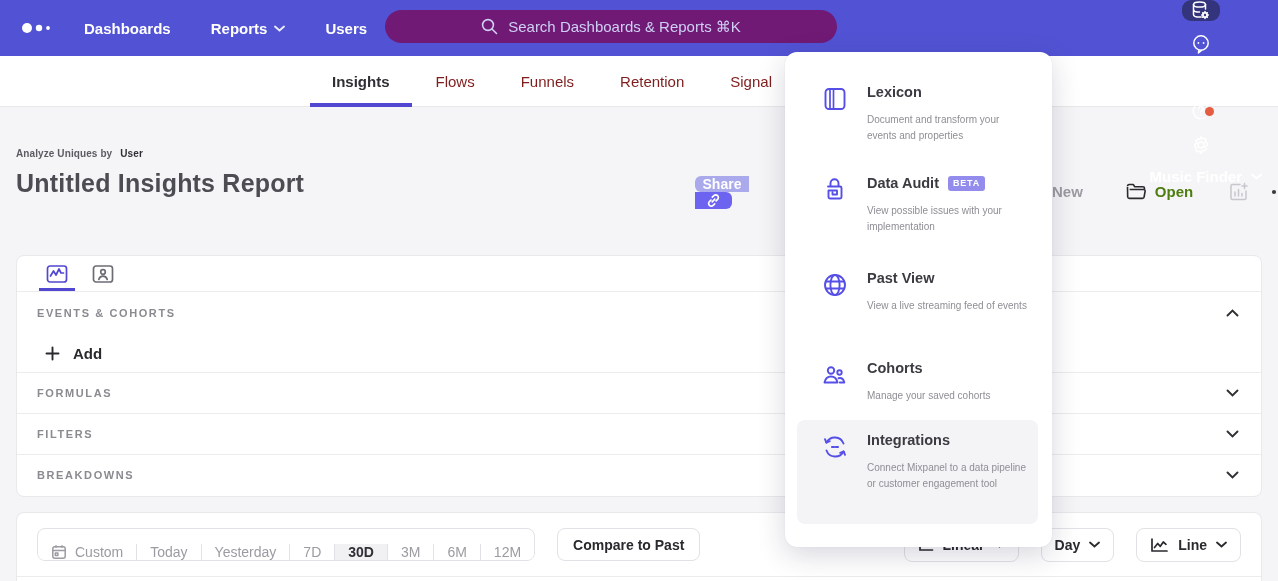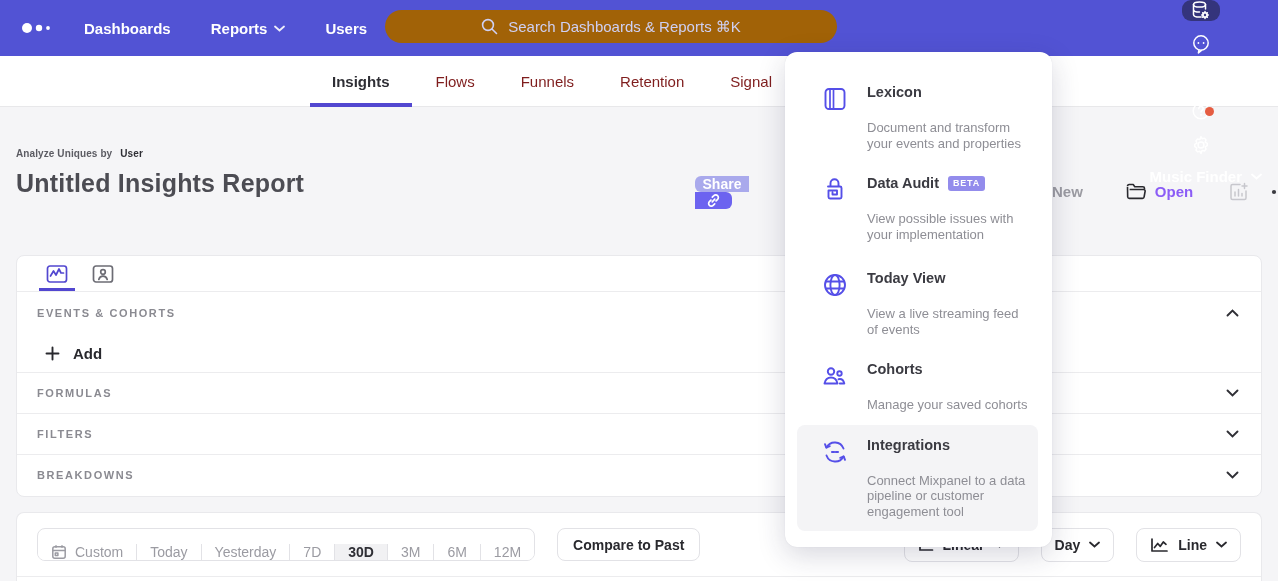--- a/index.html
+++ b/index.html
@@ -16,21 +16,21 @@
   .topbar {
     position:absolute; top:0; left:0; right:0; height:56px;
     background:#5253d4; display:flex; align-items:center; z-index:10;
   }
   .logo { margin-left:20px; display:flex; align-items:center; }
   .topnav { display:flex; align-items:center; margin-left:30px; gap:40px; }
   .topnav-item { color:#ffffff; font-size:15px; font-weight:600; display:flex; align-items:center; gap:7px; cursor:pointer; }
   .topnav-item svg { opacity:.9; }
   .searchbar {
     position:absolute; left:385px; top:10px; width:452px; height:33px;
-    background:#a16207; border-radius:17px;
+    background:#701a75; border-radius:17px;
     display:flex; align-items:center; justify-content:center; gap:10px;
     color:#cfd0f4; font-size:15px; cursor:text;
   }
   .top-icons { position:absolute; right:16px; top:0; height:56px; display:flex; align-items:center; gap:12px;flex-direction:column; }
   .top-icon-btn { width:38px; height:38px; border-radius:9px; display:flex; align-items:center; justify-content:center; cursor:pointer; position:relative; }
   .top-icon-btn.active { background:#34347c; }
   .red-dot { position:absolute; top:7px; right:6px; width:9px; height:9px; border-radius:50%; background:#e55c41; }
   .workspace { display:flex; align-items:center; gap:9px; color:#fff; font-size:15px; font-weight:700; margin-left:10px; cursor:pointer; }
 
   
@@ -48,21 +48,21 @@
   .analyze-line { font-size:10px; font-weight:700; color:#5c5c63; letter-spacing:.1px; }
   .analyze-line .entity { color:#2f2f35; margin-left:8px; }
   .report-title { margin-top:10px; font-size:25px; font-weight:700; color:#4c4c53; letter-spacing:.2px; }
 
   .share-group { position:absolute; left:695px; top:176px; display:flex; height:31px;flex-direction:column; }
   .share-btn { background:#a9a9ec; color:#fff; font-size:14px; font-weight:700; border:none; border-radius:6px 0 0 6px; width:54px; cursor:pointer; }
   .link-btn { background:#6c63f0; border:none; border-radius:0 6px 6px 0; width:37px; display:flex; align-items:center; justify-content:center; cursor:pointer; }
 
   .header-actions { position:absolute; top:176px; left:1040px; right:16px; height:31px; display:flex; align-items:center; }
   .new-label { color:#9b9ba2; font-size:15px; font-weight:600; margin-left:12px; cursor:pointer; }
-  .open-btn { display:flex; align-items:center; gap:9px; font-size:15px; font-weight:700; color:#8b5cf6; margin-left:43px; cursor:pointer; }
+  .open-btn { display:flex; align-items:center; gap:9px; font-size:15px; font-weight:700; color:#4d7c0f; margin-left:43px; cursor:pointer; }
   .addboard-icon { margin-left:36px; cursor:pointer; }
   .more-btn { margin-left:22px; cursor:pointer; }
 
   
   .main-panel {
     position:absolute; left:16px; right:16px; top:255px; height:242px;
     background:#fff; border:1px solid #e9e9ec; border-radius:8px; overflow:hidden;
   }
   .icon-tabs { height:36px; border-bottom:1px solid #ececee; display:flex; align-items:flex-start; padding-left:26px; gap:18px; }
   .icon-tab { height:35px; display:flex; align-items:center; padding:0 3px; position:relative; cursor:pointer; }
@@ -95,21 +95,21 @@
     background:#fff; border-radius:12px; z-index:40;
     box-shadow:0 8px 28px rgba(35,35,70,.18), 0 0 1px rgba(35,35,70,.15);
     padding:20px 14px 14px 12px; display:flex; flex-direction:column;
   }
   .menu-item { display:flex; gap:18px; padding:12px 10px 12px 25px; border-radius:8px; cursor:pointer; }
   .menu-item.highlight { background:#f4f4f6; }
   .mi-0 { min-height:91px; } .mi-1 { min-height:95px; } .mi-2 { min-height:90px; } .mi-3 { min-height:72px; } .mi-4 { min-height:104px; }
   .menu-icon { width:27px; flex:none; padding-top:2px; }
   .menu-text { max-width:176px; }
   .menu-title { font-size:14.5px; font-weight:700; color:#3b3b42; display:flex; align-items:center; gap:9px; }
-  .menu-desc { margin-top:20px; font-size:13px; line-height:15.5px; color:#8e8e95; }
+  .menu-desc { margin-top:12px; font-size:10px; line-height:15.5px; color:#8e8e95; }
   .beta-badge { background:#938cec; color:#fff; font-size:9px; font-weight:700; letter-spacing:.8px; padding:2.5px 5px; border-radius:3px; }
 </style>
 </head>
 <body>
 
 <div class="topbar">
   <div class="logo">
     <svg width="34" height="14" viewBox="0 0 34 14" fill="#fff">
       <circle cx="7" cy="7" r="5"></circle>
         <circle cx="19" cy="7" r="3.2"></circle>
@@ -406,21 +406,21 @@
   <div class="menu-item mi-2">
     <div class="menu-icon">
       <svg width="26" height="26" viewBox="0 0 26 26" fill="none" stroke="#554fe8" stroke-width="1.9">
         <circle cx="13" cy="13" r="10"></circle>
         <ellipse cx="13" cy="13" rx="4.6" ry="10"></ellipse>
         <path d="M3.5 9.5h19M3.5 16.5h19"></path>
       </svg>
     </div>
     <div class="menu-text">
       <div class="menu-title">
-          <span>Today View</span>
+          <span>Past View</span>
         </div>
       <div class="menu-desc">View a live streaming feed of events</div>
     </div>
   </div>
 
   <div class="menu-item mi-3">
     <div class="menu-icon">
       <svg width="26" height="26" viewBox="0 0 26 26" fill="none" stroke="#554fe8" stroke-width="1.9" stroke-linecap="round" stroke-linejoin="round">
         <circle cx="9" cy="8.5" r="3.2"></circle>
         <circle cx="17.5" cy="10.5" r="2.2"></circle>

